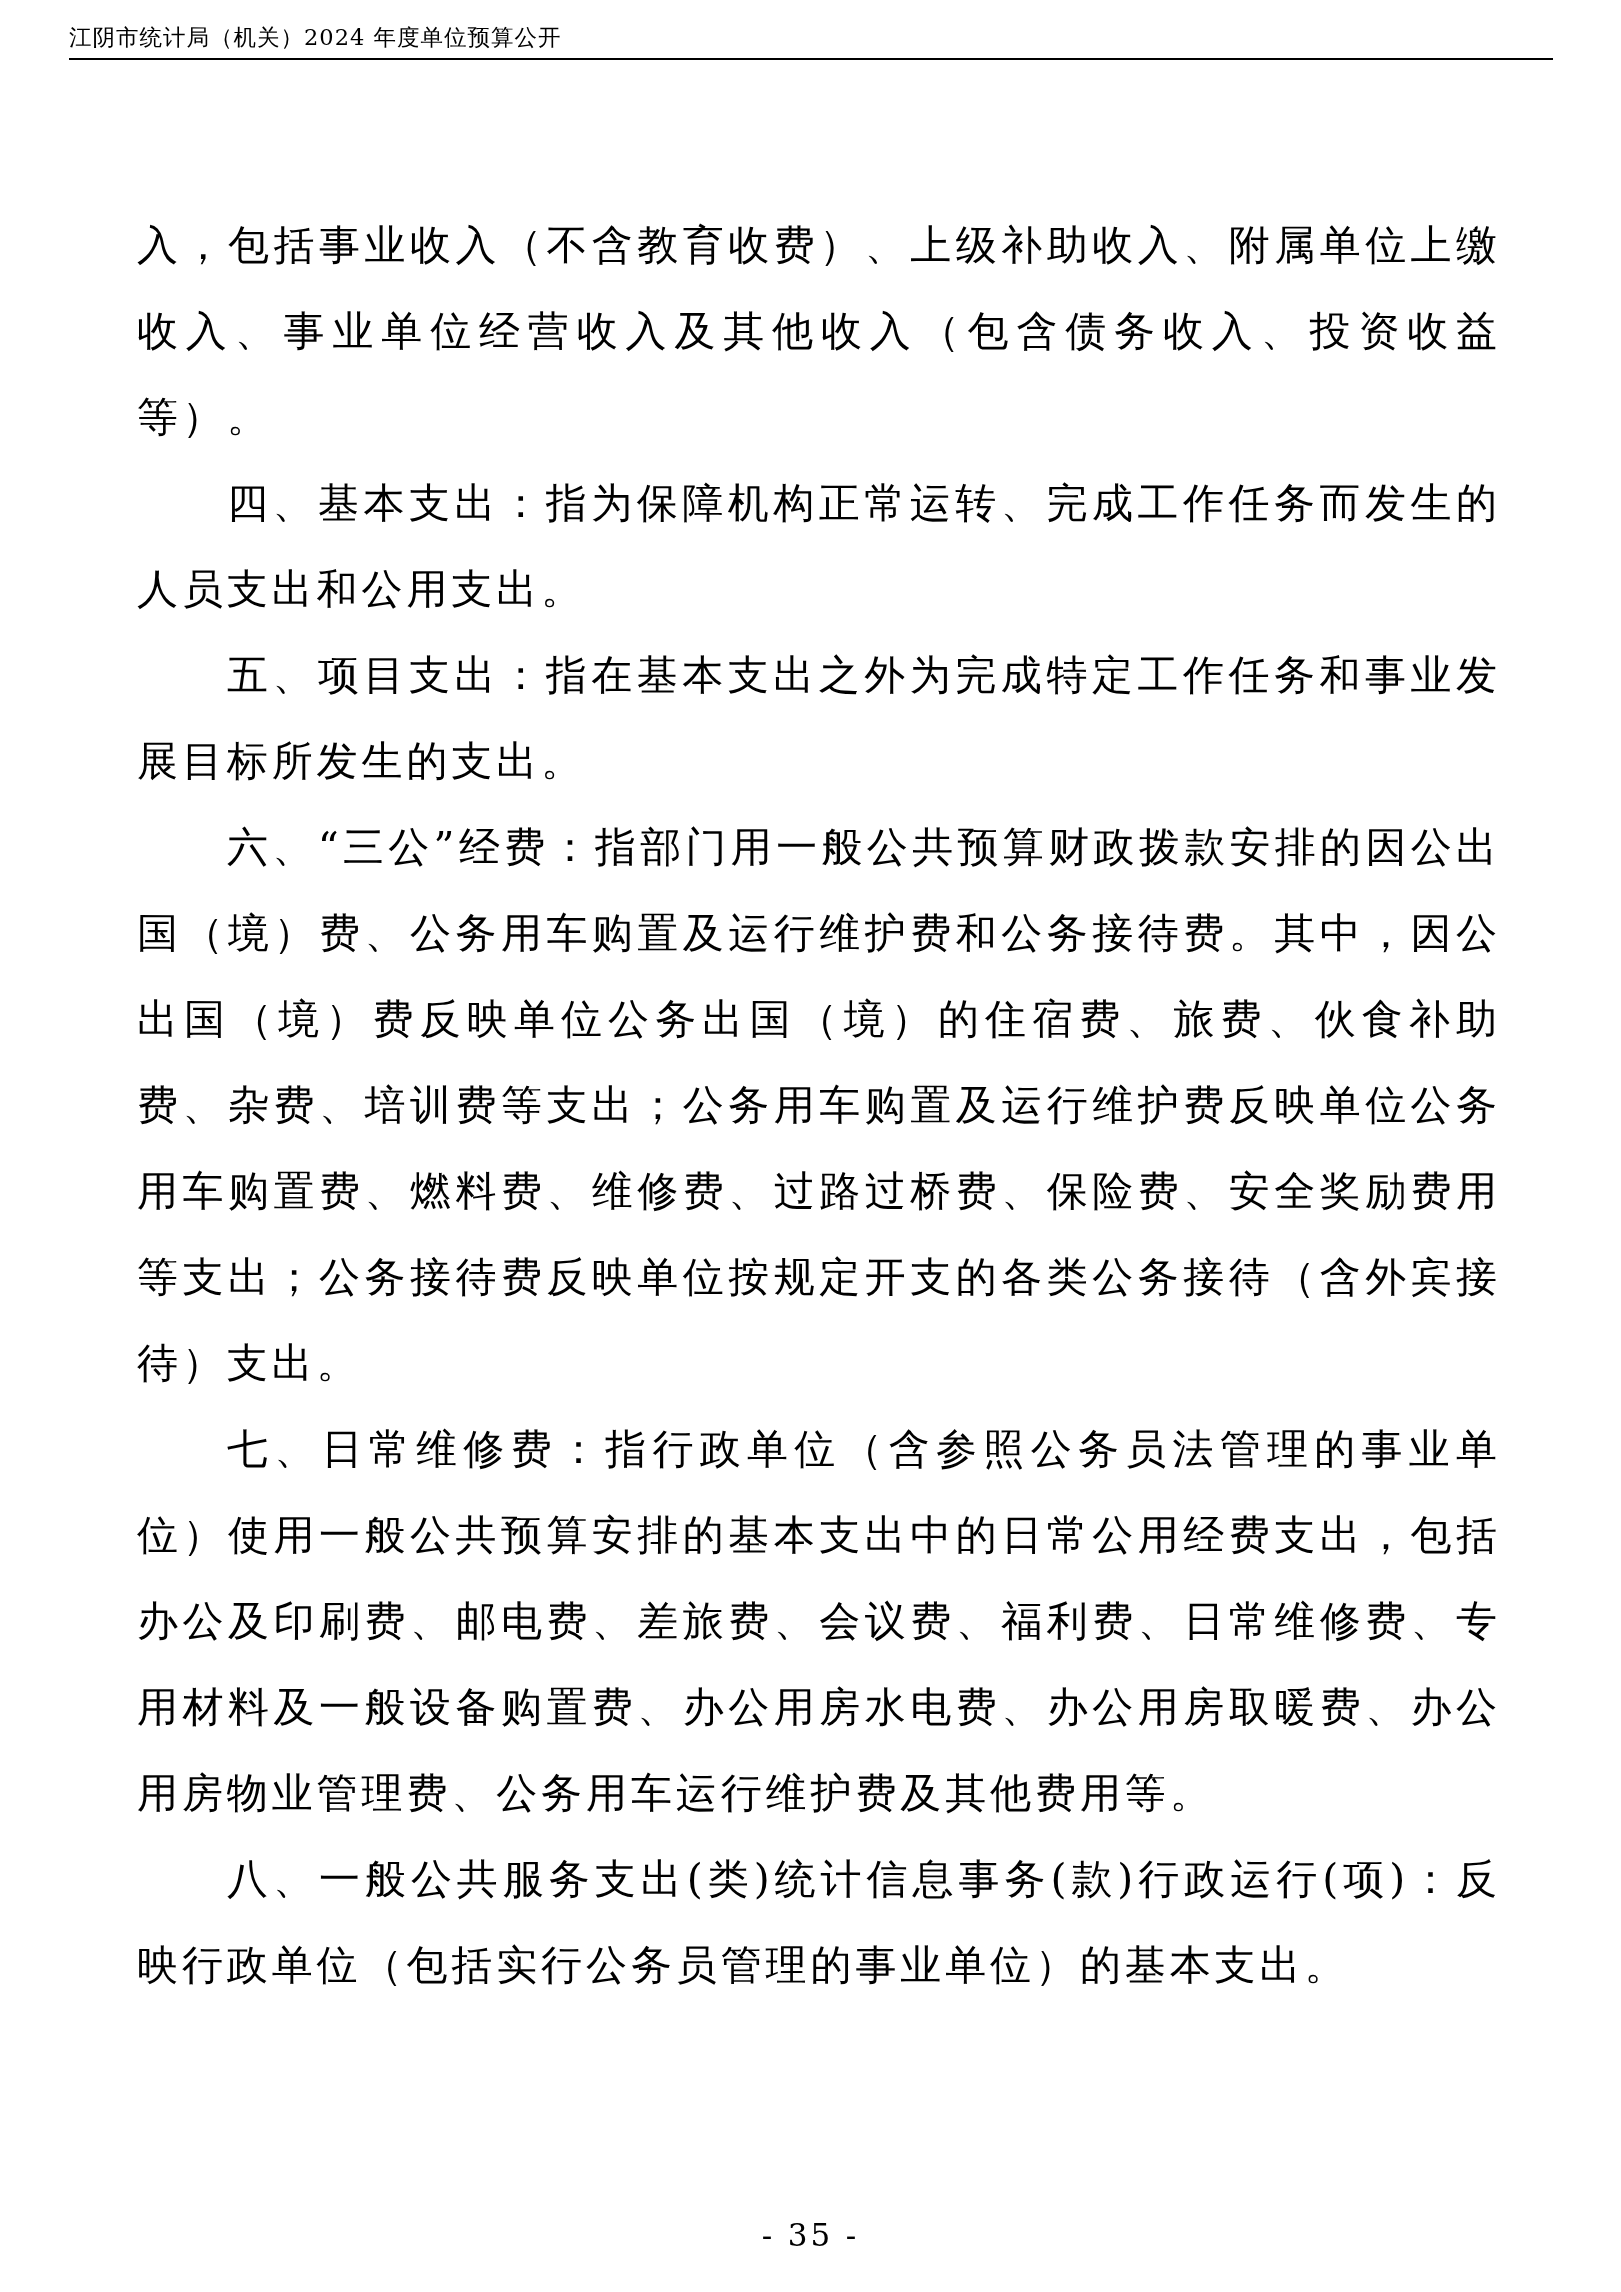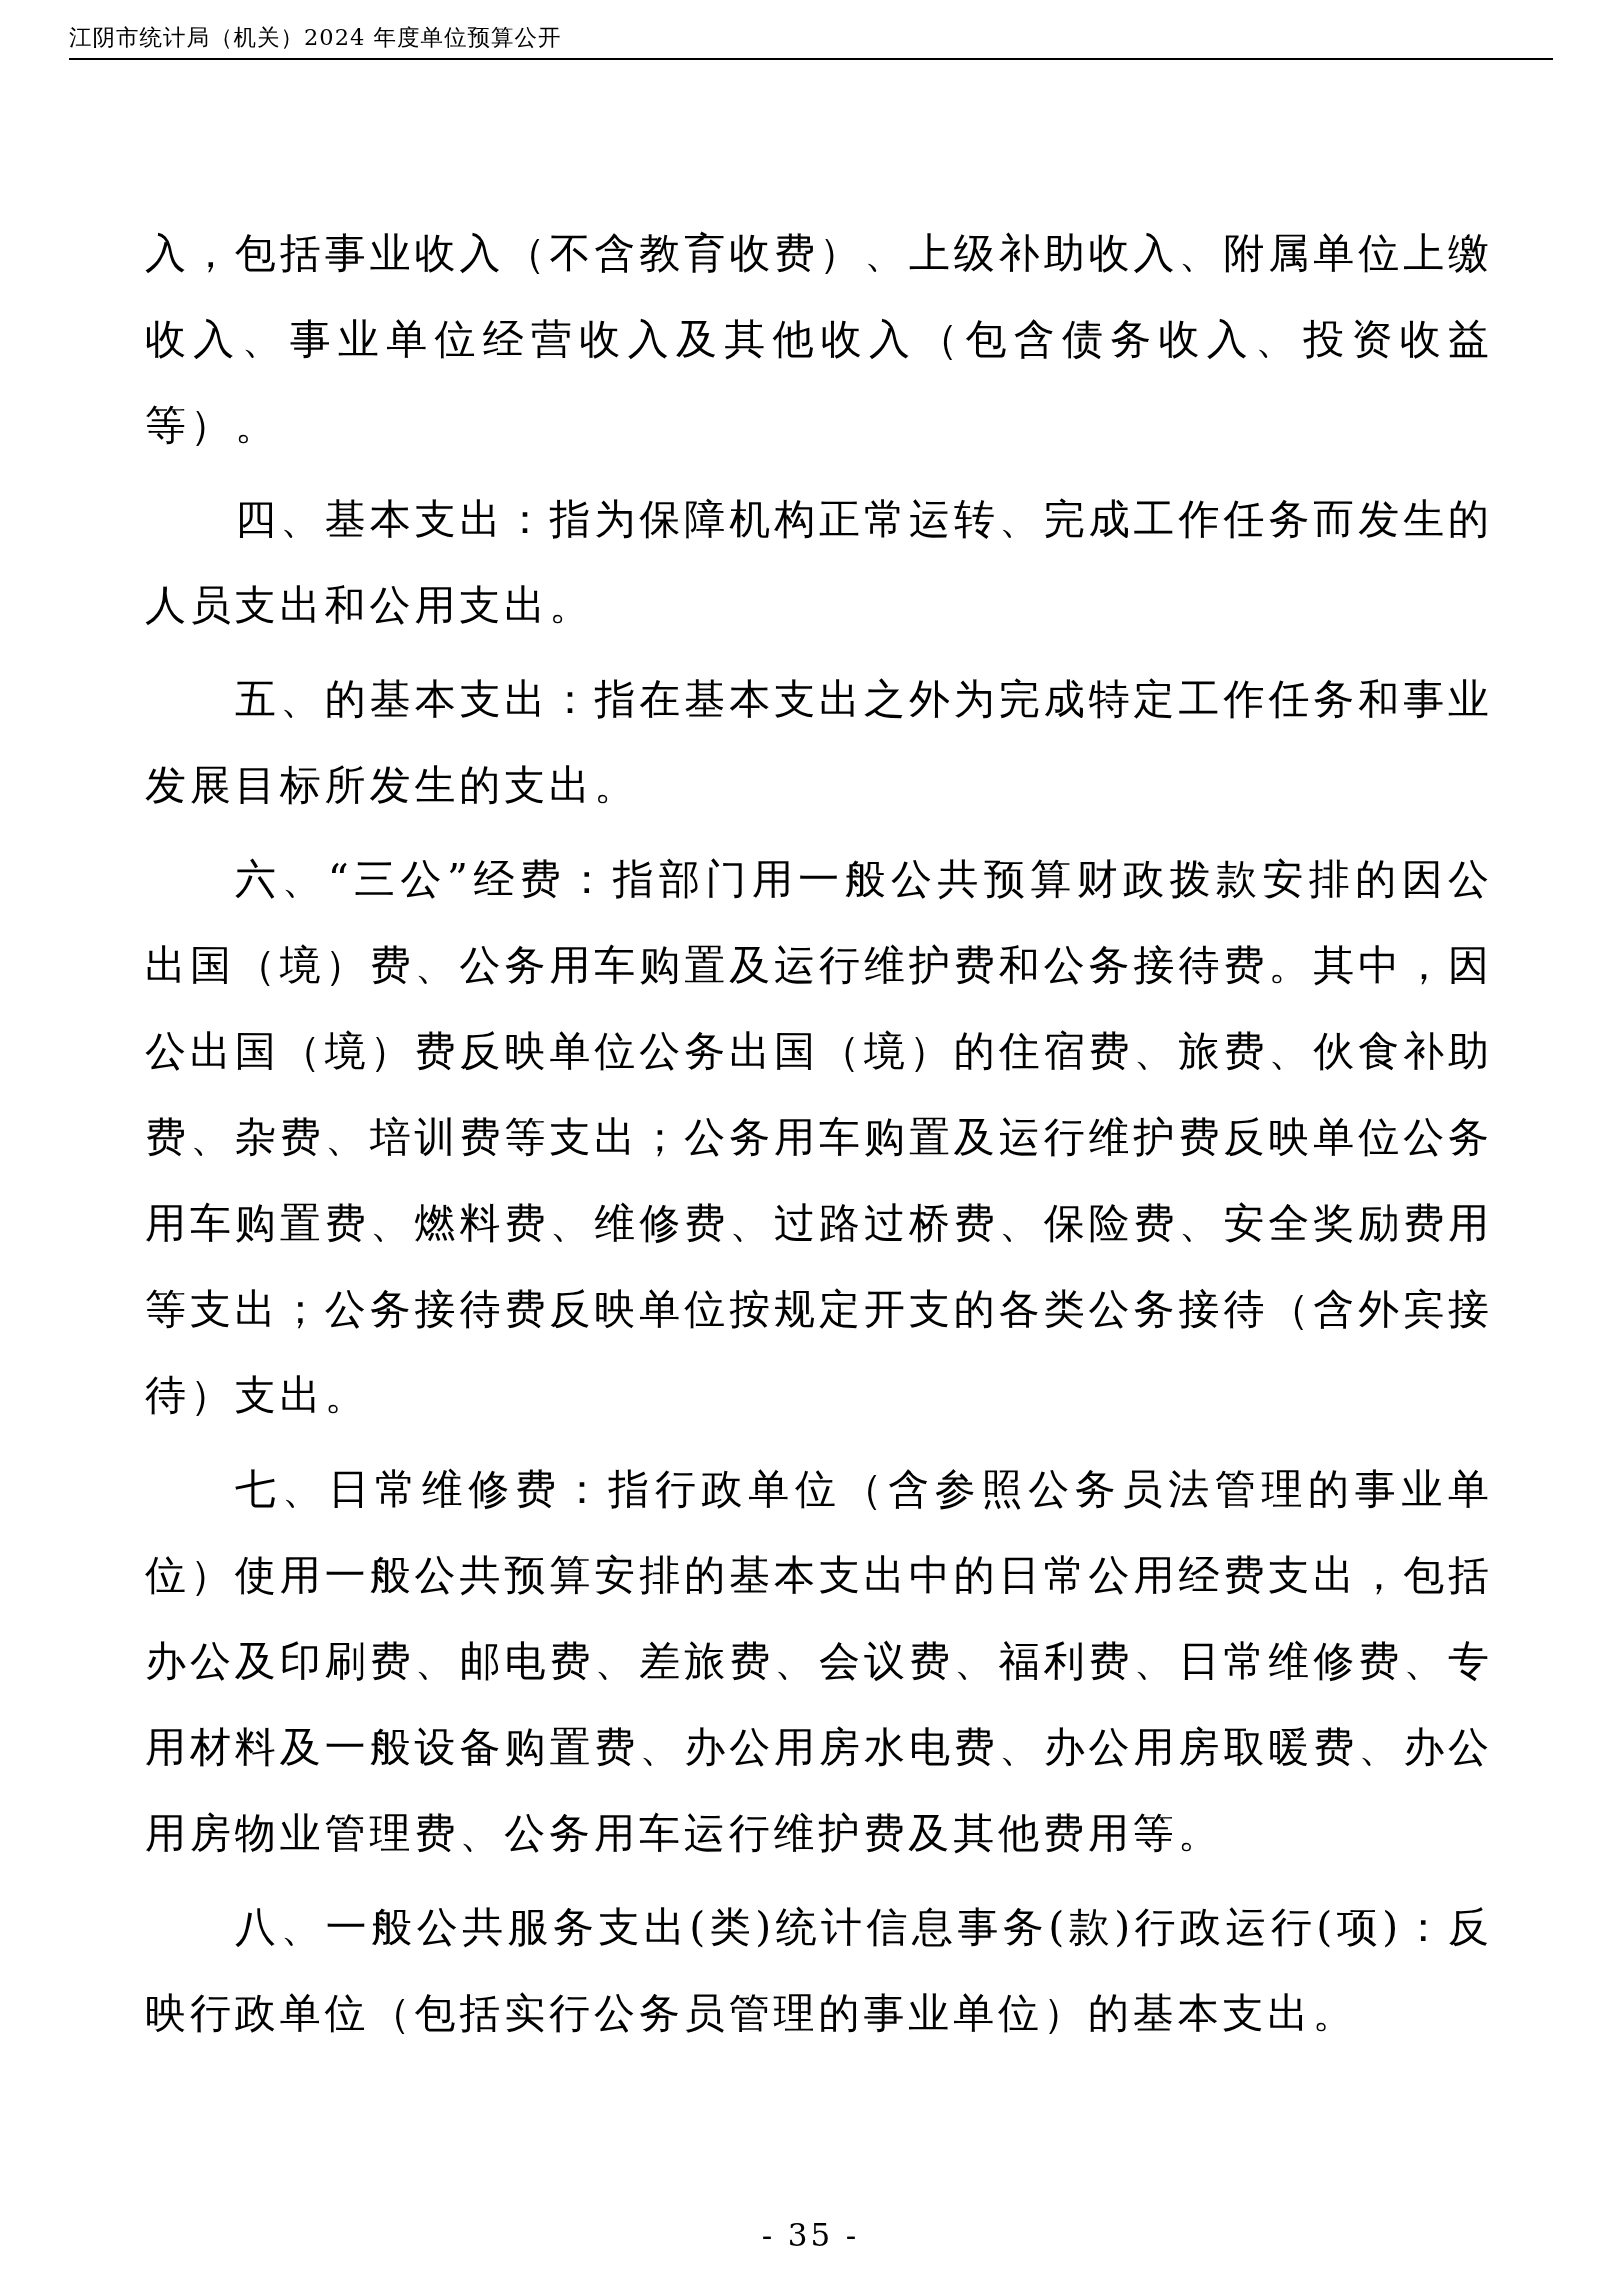--- a/index.html
+++ b/index.html
@@ -37,21 +37,21 @@
     left: 137px;
     top: 202px;
     width: 1364px;
     font-size: 41px;
     line-height: 86px;
     letter-spacing: 3.9px;
     text-align: justify;
     text-justify: inter-ideograph;
   }
   .document-body p {
-    margin: 8px;
+    margin: 0;
     padding: 0;
   }
   .document-body p.indent {
     text-indent: 90px;
   }
   .run-bold {
     font-weight: 400;
   }
   .footer {
     position: absolute;
@@ -66,21 +66,21 @@
 </head>
 <body>
 
 <div class="page">
   <div class="header-title">江阴市统计局（机关）2024 年度单位预算公开</div>
   <div class="header-rule"></div>
 
   <div class="document-body">
       <p><span>入，包括事业收入（不含教育收费）、上级补助收入、附属单位上缴收入、事业单位经营收入及其他收入（包含债务收入、投资收益等）。</span></p>
       <p class="indent"><span class="run-bold">四、基本支出：</span><span>指为保障机构正常运转、完成工作任务而发生的人员支出和公用支出。</span></p>
-      <p class="indent"><span class="run-bold">五、的基本支出：</span><span>指在基本支出之外为完成特定工作任务和事业发展目标所发生的支出。</span></p>
+      <p class="indent"><span class="run-bold">五、项目支出：</span><span>指在基本支出之外为完成特定工作任务和事业发展目标所发生的支出。</span></p>
       <p class="indent"><span class="run-bold">六、“三公”经费：</span><span>指部门用一般公共预算财政拨款安排的因公出国（境）费、公务用车购置及运行维护费和公务接待费。其中，因公出国（境）费反映单位公务出国（境）的住宿费、旅费、伙食补助费、杂费、培训费等支出；公务用车购置及运行维护费反映单位公务用车购置费、燃料费、维修费、过路过桥费、保险费、安全奖励费用等支出；公务接待费反映单位按规定开支的各类公务接待（含外宾接待）支出。</span></p>
       <p class="indent"><span class="run-bold">七、日常维修费：</span><span>指行政单位（含参照公务员法管理的事业单位）使用一般公共预算安排的基本支出中的日常公用经费支出，包括办公及印刷费、邮电费、差旅费、会议费、福利费、日常维修费、专用材料及一般设备购置费、办公用房水电费、办公用房取暖费、办公用房物业管理费、公务用车运行维护费及其他费用等。</span></p>
       <p class="indent"><span class="run-bold">八、一般公共服务支出(类)统计信息事务(款)行政运行(项)：</span><span>反映行政单位（包括实行公务员管理的事业单位）的基本支出。</span></p>
     </div>
 
   <div class="footer">- 35 -</div>
 </div>
 
 
 </body></html>

